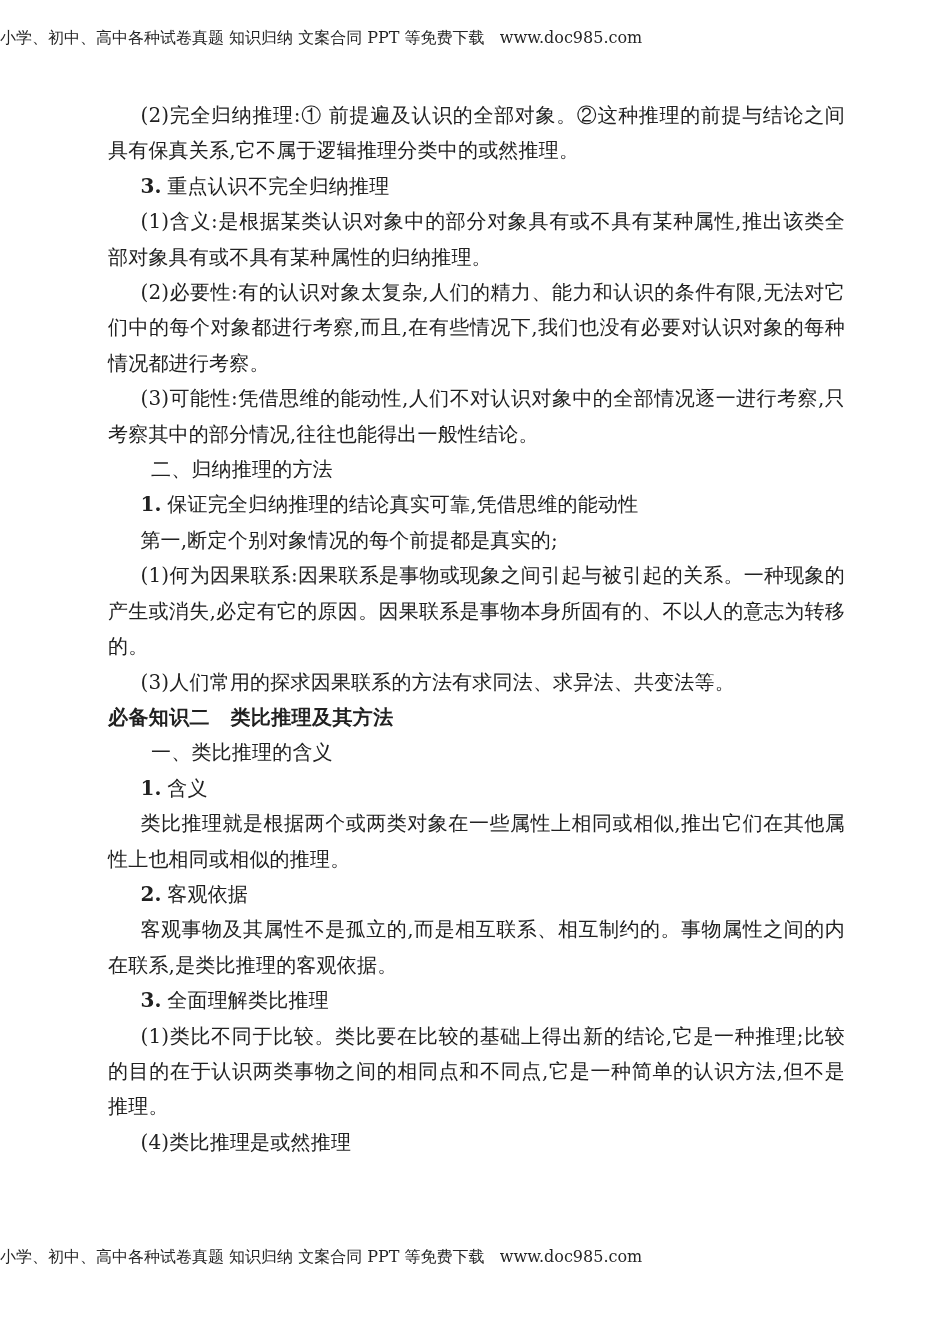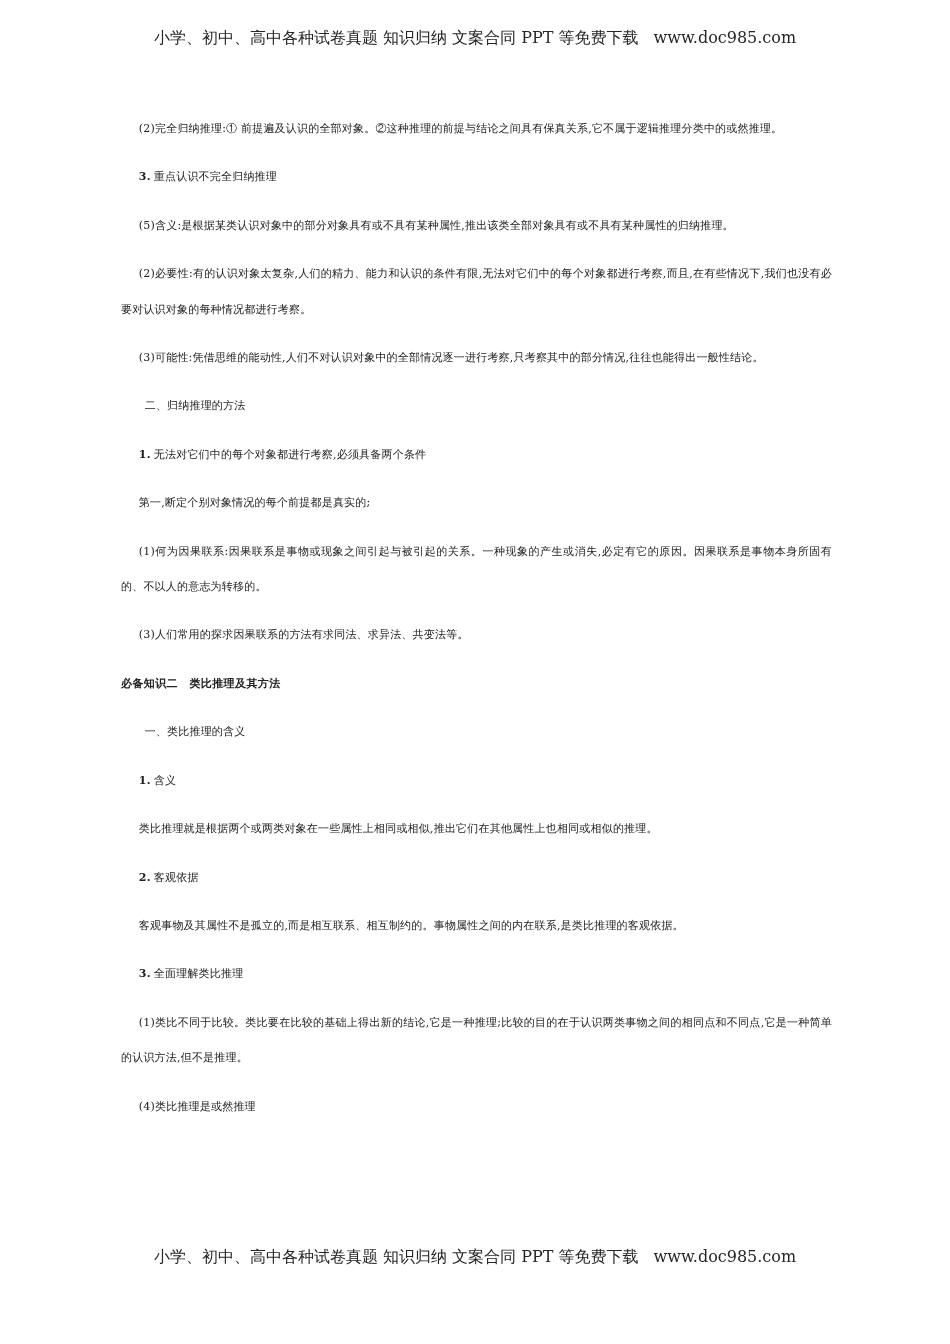--- a/index.html
+++ b/index.html
@@ -9,38 +9,37 @@
     height: 1344px;
     background: #ffffff;
     color: #212121;
     font-family: "DejaVu Serif", "Liberation Serif", serif;
     overflow: hidden;
   }
   .watermark {
     position: absolute;
     left: 0;
     width: 100%;
-    text-align: center;
     font-size: 16px;
     line-height: 22px;
     color: #262626;
     white-space: nowrap;
   }
   .watermark.header { top: 27px; }
   .watermark.footer { top: 1246px; }
   .watermark .url { margin-left: 0.95em; }
   .content {
     position: absolute;
     left: 108px;
     top: 98px;
     width: 737px;
   }
   .para {
-    margin: 13px;
-    font-size: 11px;
+    margin: 0;
+    font-size: 20px;
     line-height: 35.4px;
     text-align: justify;
     text-indent: 1.62em;
     letter-spacing: 0.2px;
   }
   .para.sub { text-indent: 2.15em; }
   .para.section {
     text-indent: 0;
     font-weight: bold;
     font-family: Liberation Serif, serif;
@@ -57,25 +56,25 @@
 
 <div class="page">
 
   <div class="watermark header">
     <span>小学、初中、高中各种试卷真题 知识归纳 文案合同 PPT 等免费下载</span><span class="url">www.doc985.com</span>
   </div>
 
   <main class="content">
       <p class="para body">(2)完全归纳推理:① 前提遍及认识的全部对象。②这种推理的前提与结论之间具有保真关系,它不属于逻辑推理分类中的或然推理。</p>
       <p class="para numbered"><b class="num">3.</b><span>重点认识不完全归纳推理</span></p>
-      <p class="para body">(5)含义:是根据某类认识对象中的部分对象具有或不具有某种属性,推出该类全部对象具有或不具有某种属性的归纳推理。</p>
+      <p class="para body">(1)含义:是根据某类认识对象中的部分对象具有或不具有某种属性,推出该类全部对象具有或不具有某种属性的归纳推理。</p>
       <p class="para body">(2)必要性:有的认识对象太复杂,人们的精力、能力和认识的条件有限,无法对它们中的每个对象都进行考察,而且,在有些情况下,我们也没有必要对认识对象的每种情况都进行考察。</p>
       <p class="para body">(3)可能性:凭借思维的能动性,人们不对认识对象中的全部情况逐一进行考察,只考察其中的部分情况,往往也能得出一般性结论。</p>
       <p class="para sub">二、归纳推理的方法</p>
-      <p class="para numbered"><b class="num">1.</b><span>无法对它们中的每个对象都进行考察,必须具备两个条件</span></p>
+      <p class="para numbered"><b class="num">1.</b><span>保证完全归纳推理的结论真实可靠,凭借思维的能动性</span></p>
       <p class="para body">第一,断定个别对象情况的每个前提都是真实的;</p>
       <p class="para body">(1)何为因果联系:因果联系是事物或现象之间引起与被引起的关系。一种现象的产生或消失,必定有它的原因。因果联系是事物本身所固有的、不以人的意志为转移的。</p>
       <p class="para body">(3)人们常用的探求因果联系的方法有求同法、求异法、共变法等。</p>
       <p class="para section">必备知识二　类比推理及其方法</p>
       <p class="para sub">一、类比推理的含义</p>
       <p class="para numbered"><b class="num">1.</b><span>含义</span></p>
       <p class="para body">类比推理就是根据两个或两类对象在一些属性上相同或相似,推出它们在其他属性上也相同或相似的推理。</p>
       <p class="para numbered"><b class="num">2.</b><span>客观依据</span></p>
       <p class="para body">客观事物及其属性不是孤立的,而是相互联系、相互制约的。事物属性之间的内在联系,是类比推理的客观依据。</p>
       <p class="para numbered"><b class="num">3.</b><span>全面理解类比推理</span></p>

